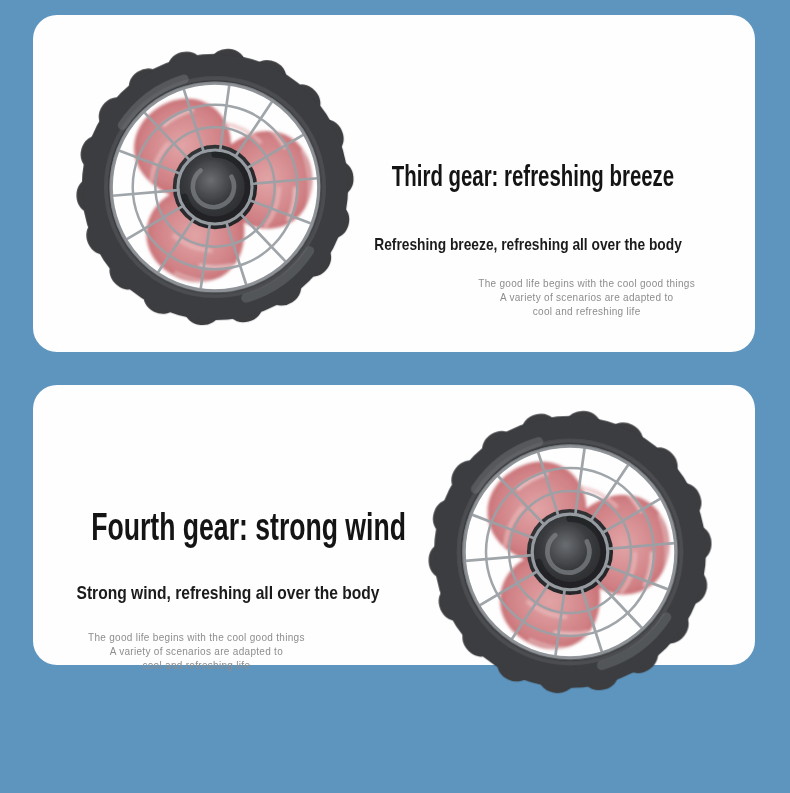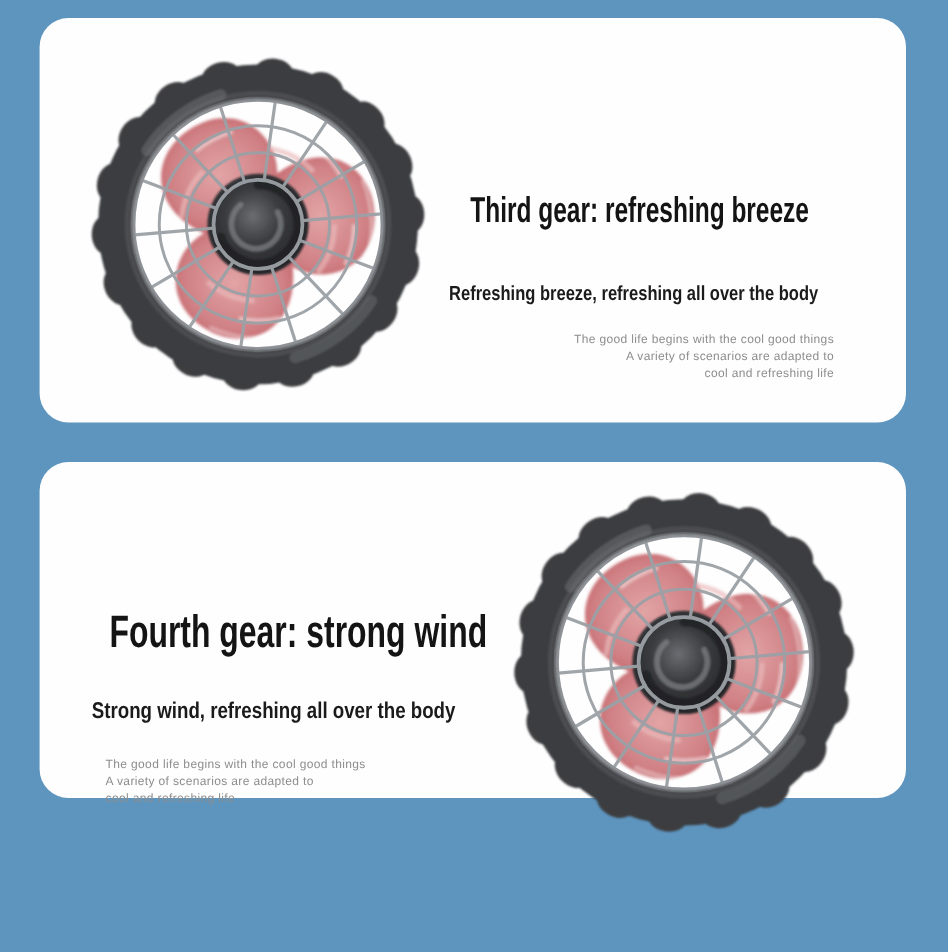--- a/index.html
+++ b/index.html
@@ -36,21 +36,21 @@
   #subtitle-bottom{top:566px;left:0;width:390px;text-align:center;
     font-size:19px;transform:scaleX(.82);transform-origin:50% 50%;position:absolute;}
   
   #panel-bottom .subtitle{top:181px;}
   .desc{
     position:absolute;font-size:10px;line-height:14px;
     color:#8d8d8d;letter-spacing:.3px;font-weight:normal;
   }
   #desc-top{top:252px;right:60px;text-align:right;}
   #desc-bottom{top:236px;left:55px;text-align:left;}
-  .desc span{display:block;}
+  .desc span{display:block;text-align:center;}
 </style>
 </head>
 <body>
 
 <section class="panel" id="panel-top">
   <div class="fan" id="fan-top">
   <svg viewBox="0 0 280 280" xmlns="http://www.w3.org/2000/svg">
     <defs>
       <radialGradient id="hubG" cx="45%" cy="42%" r="60%">
         <stop offset="0%" stop-color="#6a6d71"></stop>

